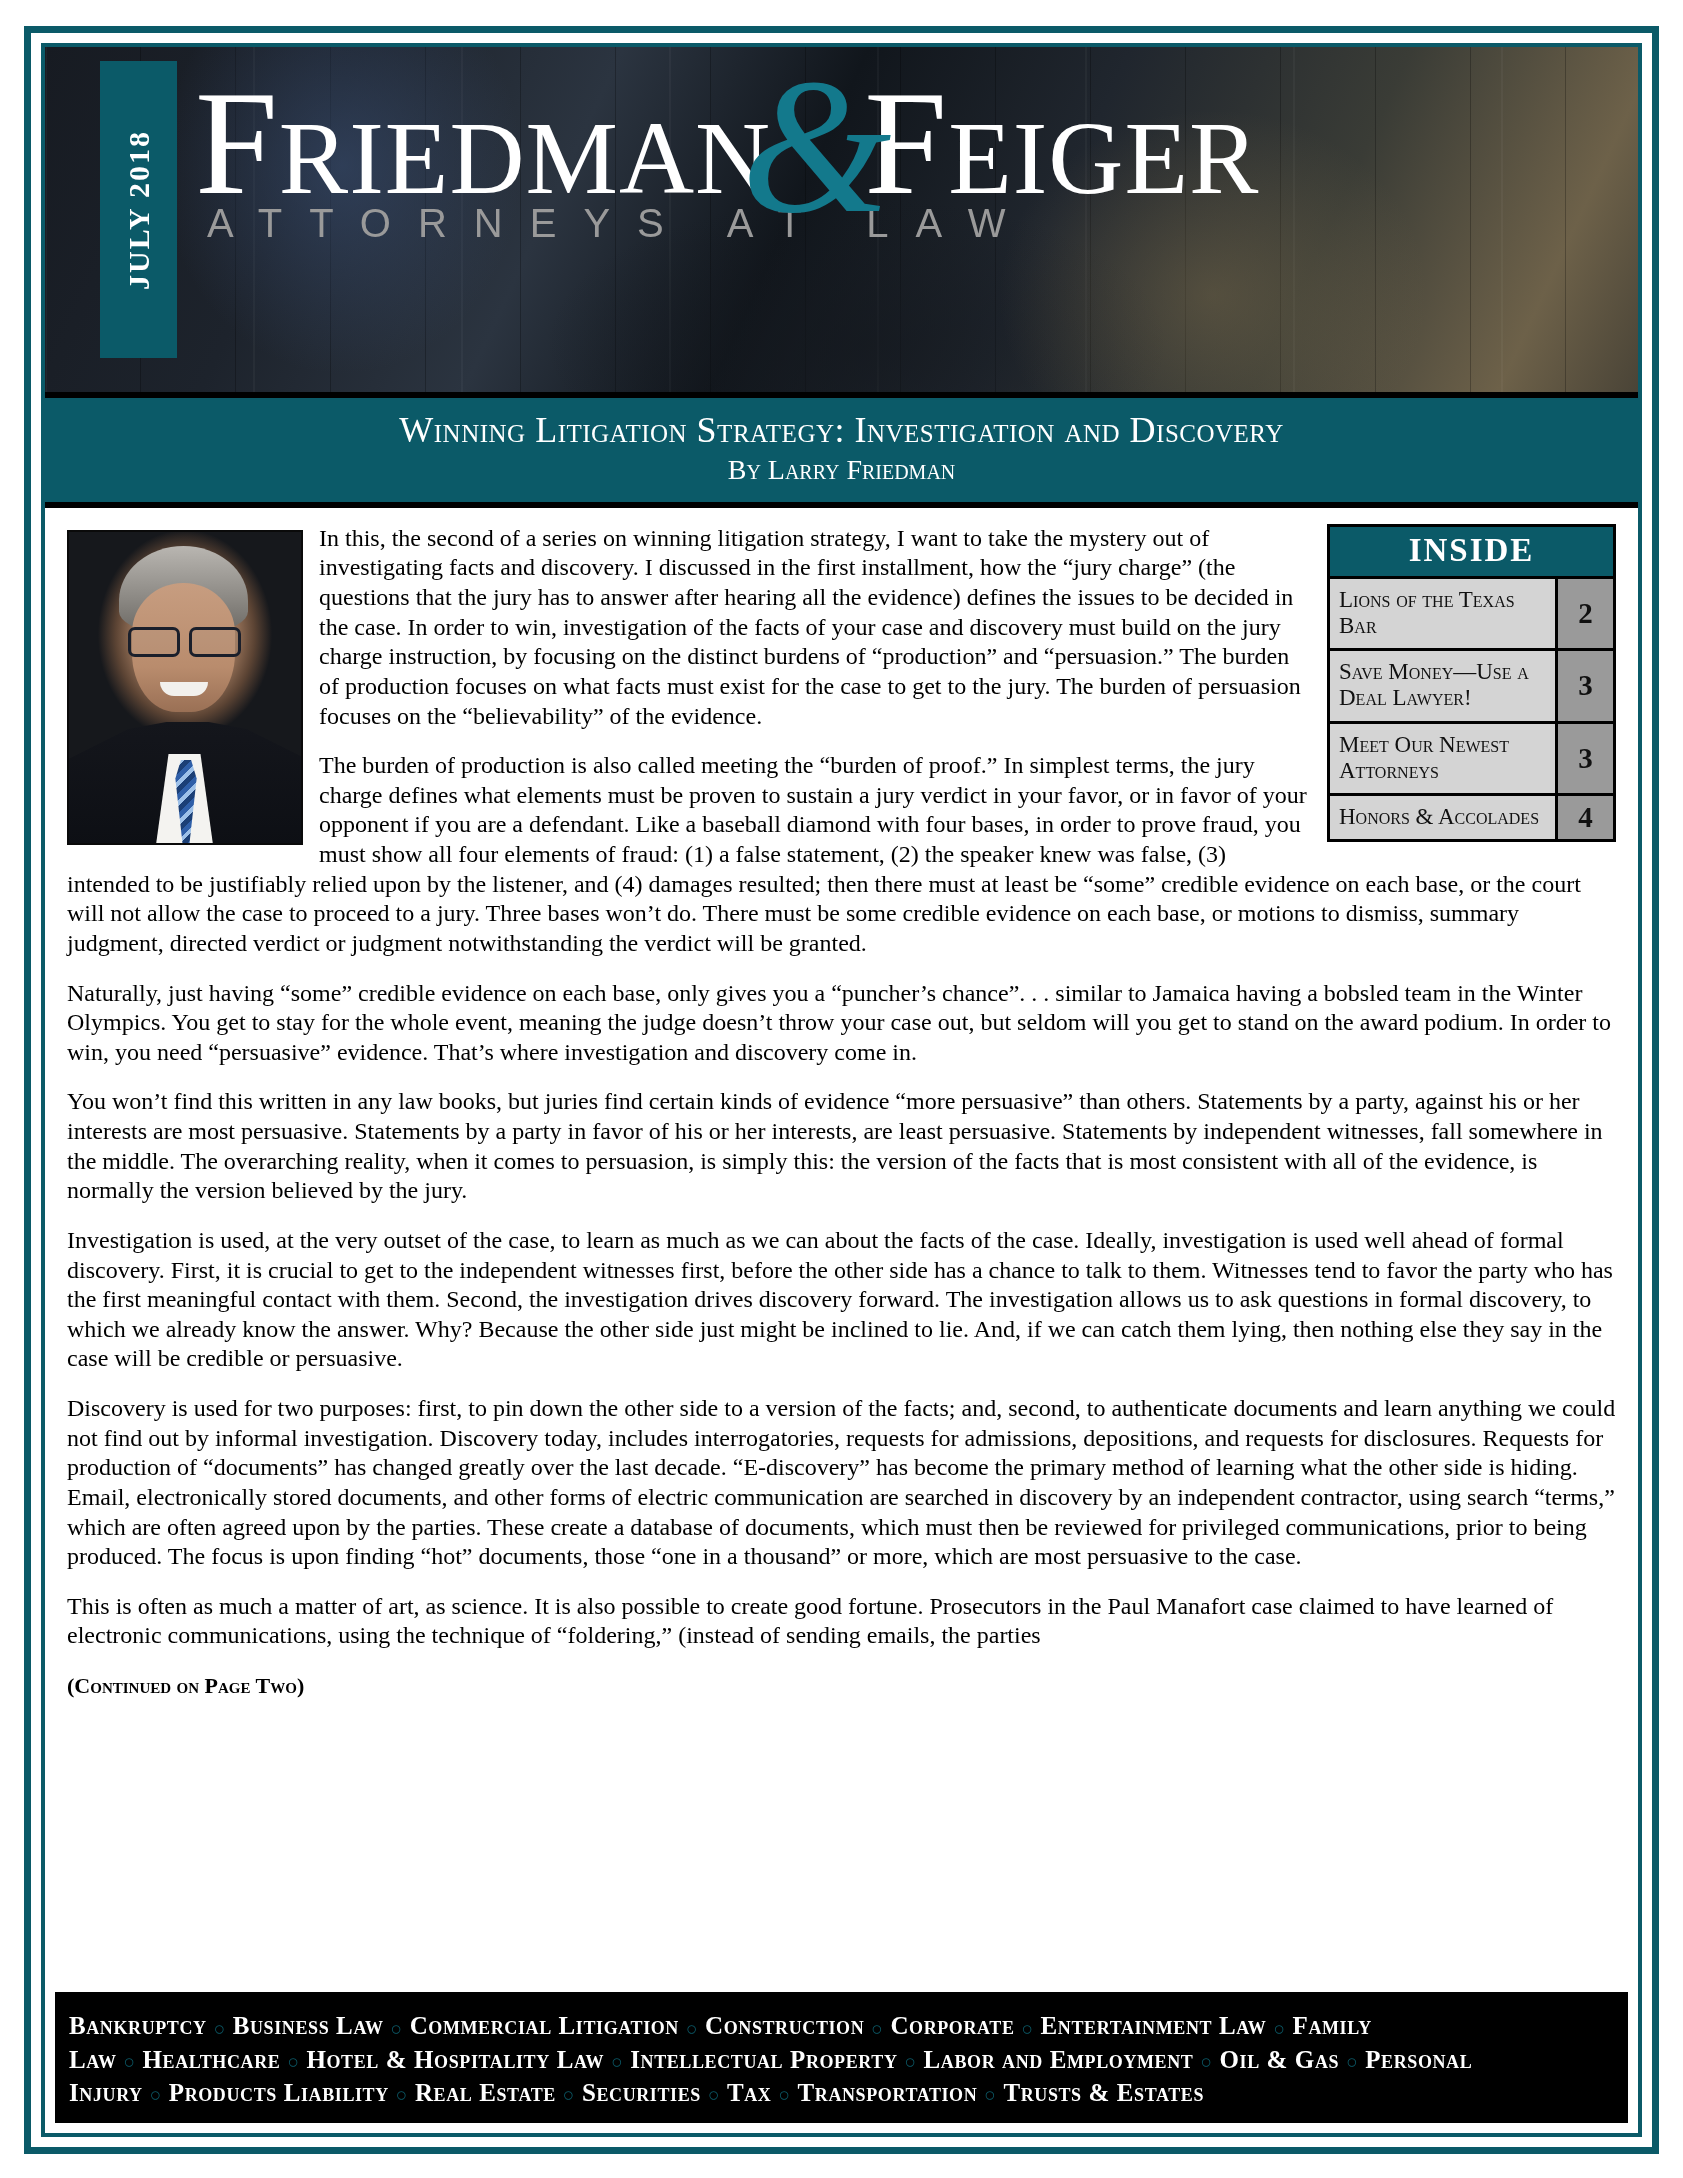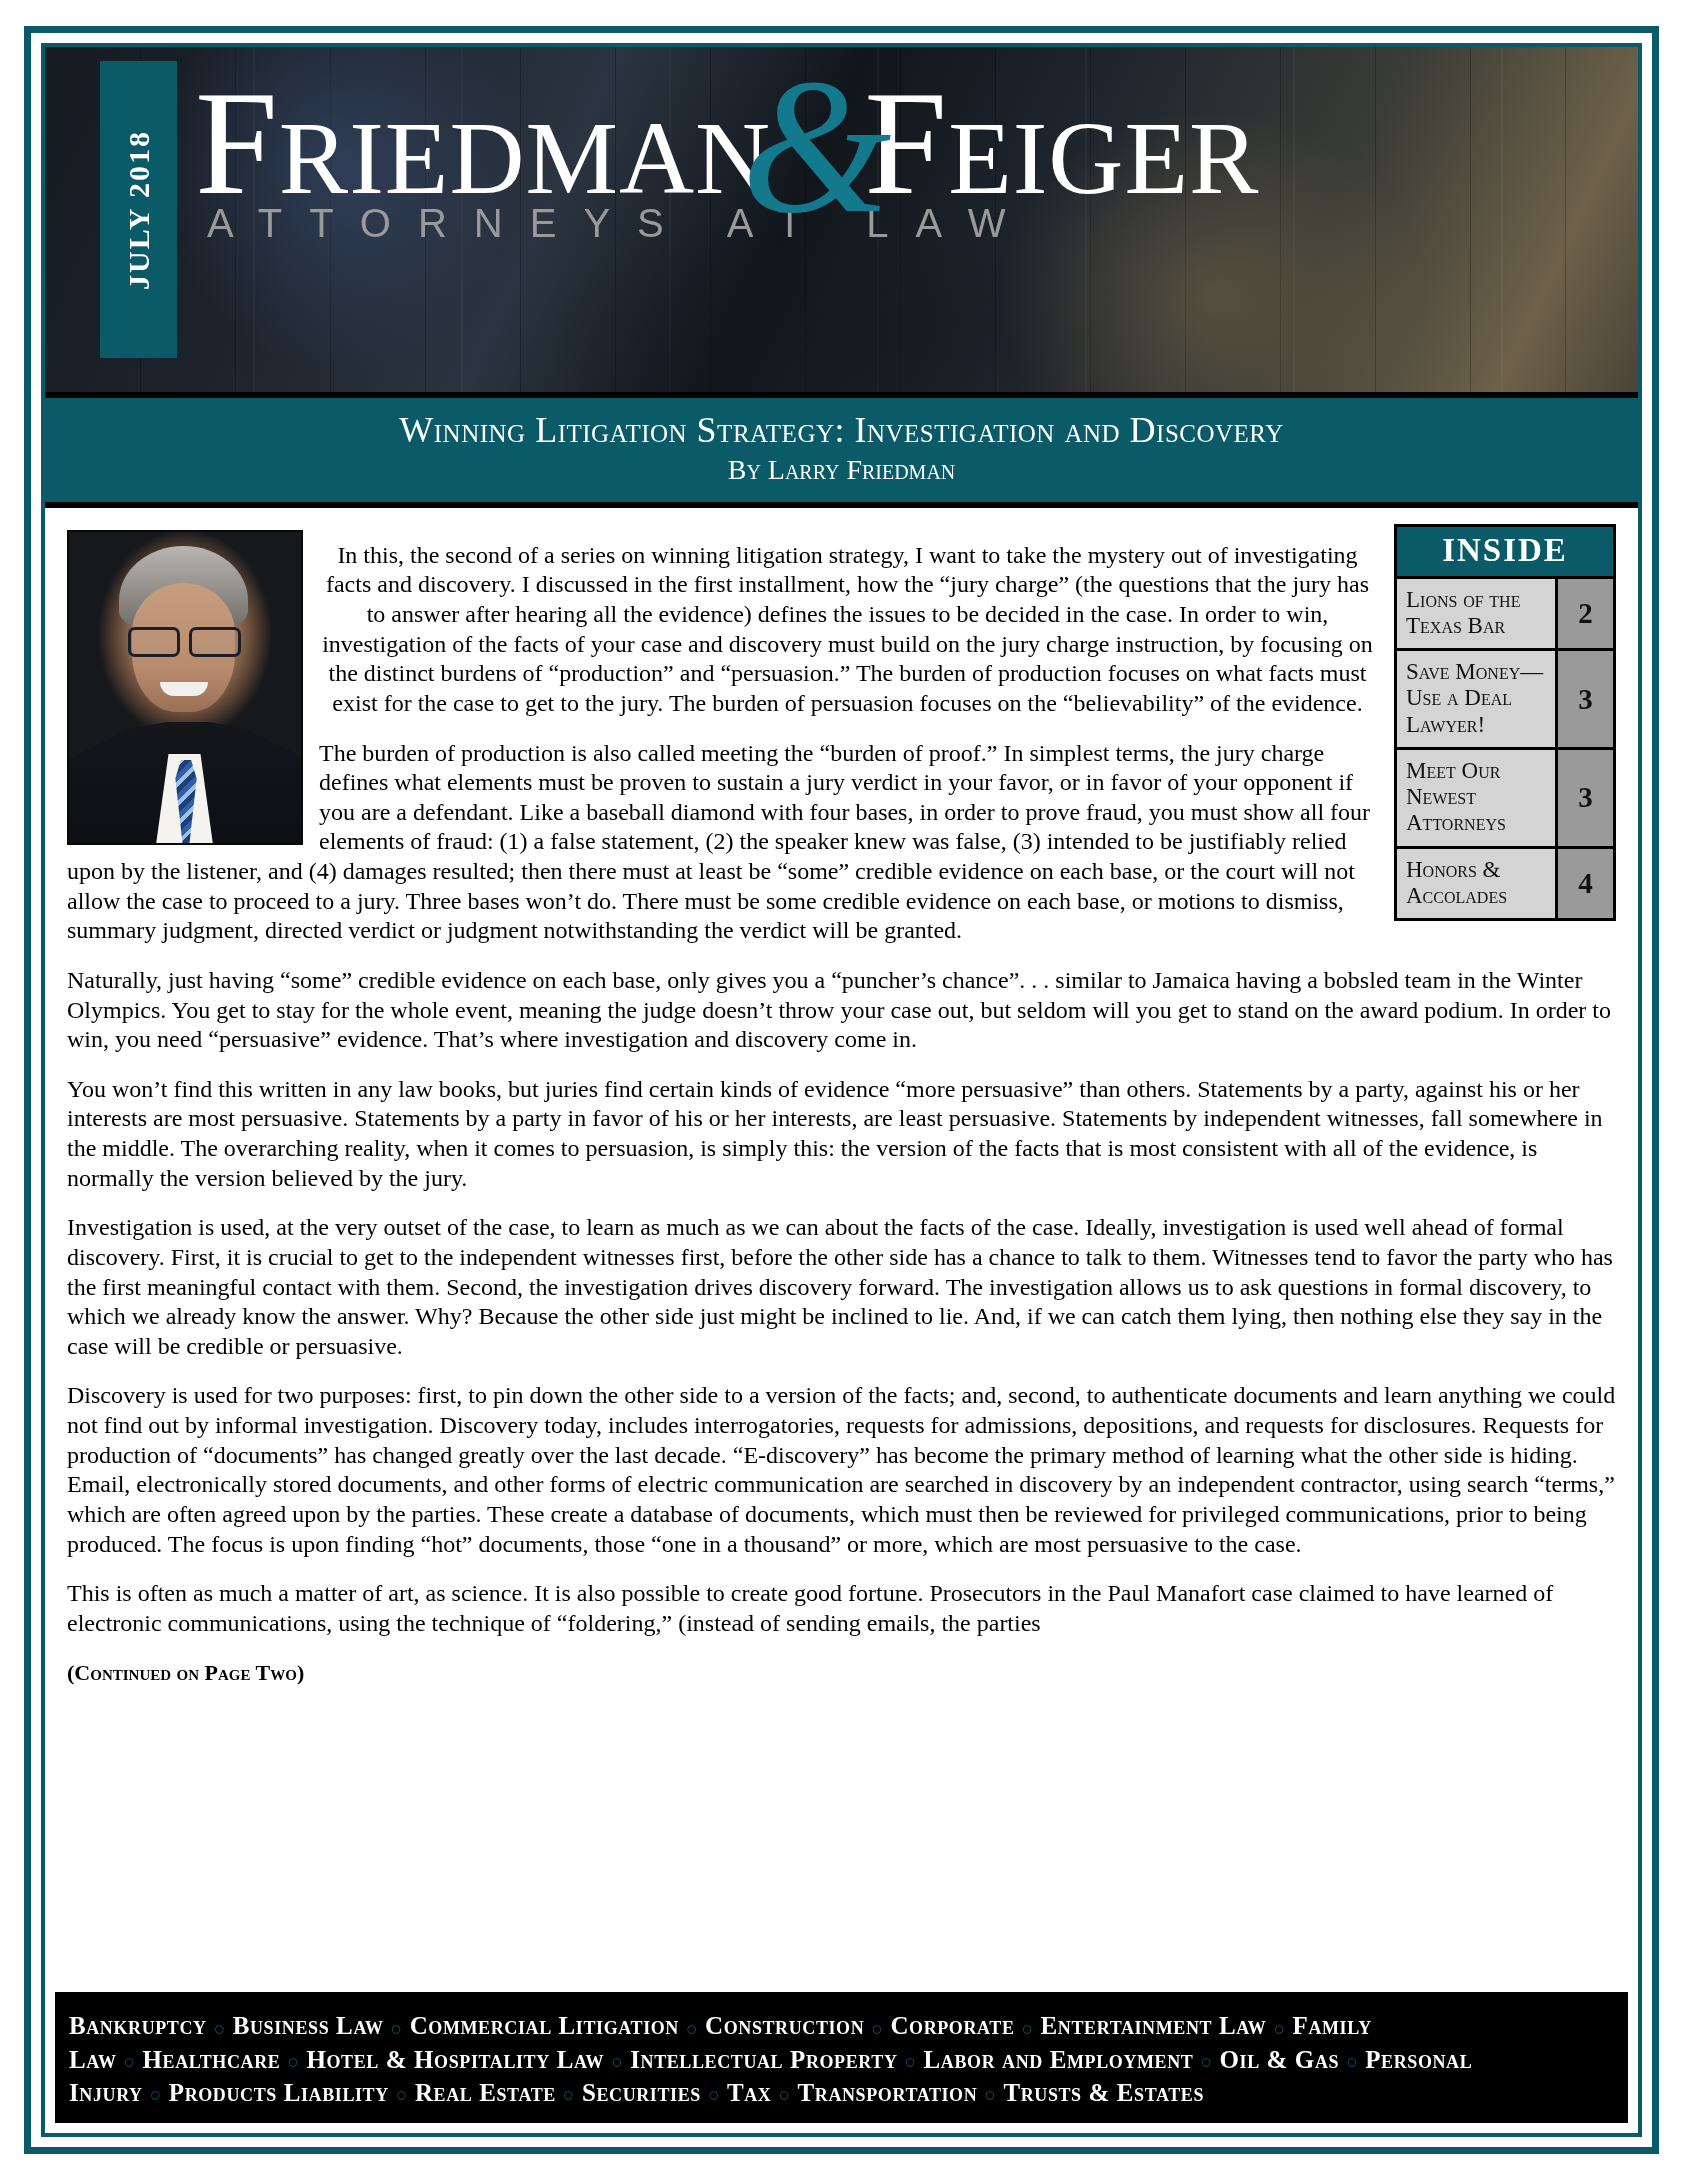--- a/index.html
+++ b/index.html
@@ -230,21 +230,21 @@
     clip-path: polygon(22% 0, 78% 0, 100% 100%, 0 100%);
   }
   .portrait .tie {
     position: absolute; left: 103px; bottom: -2px; width: 28px; height: 85px;
     background: repeating-linear-gradient(135deg, #2f5fa8 0 5px, #9dc0e8 5px 9px, #1b3f76 9px 14px);
     clip-path: polygon(32% 0, 68% 0, 88% 22%, 62% 100%, 38% 100%, 12% 22%);
   }
 
   .inside-box {
     float: right;
-    width: 222px;
+    width: 289px;
     margin: 0 0 14px 18px;
     border: 3px solid #000000;
     box-sizing: border-box;
   }
   .inside-head {
     background: #0b5a68;
     color: #ffffff;
     text-align: center;
     font-family: "Liberation Serif", serif;
     font-weight: bold;
@@ -282,21 +282,21 @@
   }
 
   p.body-p {
     font-family: "Liberation Serif", serif;
     font-size: 24px;
     line-height: 1.235;
     color: #000000;
     margin: 0 0 20px 0;
     text-align: left;
   }
-  p.body-p.first { margin-top: 17px; text-align: center; }
+  p.body-p.first { margin-top: 0; }
   .continued {
     text-align: left;
     font-family: "Liberation Serif", serif;
     font-variant: small-caps;
     font-weight: bold;
     font-size: 22px;
     margin: 0 6px 0 0;
     padding-top: 2px;
   }
 

